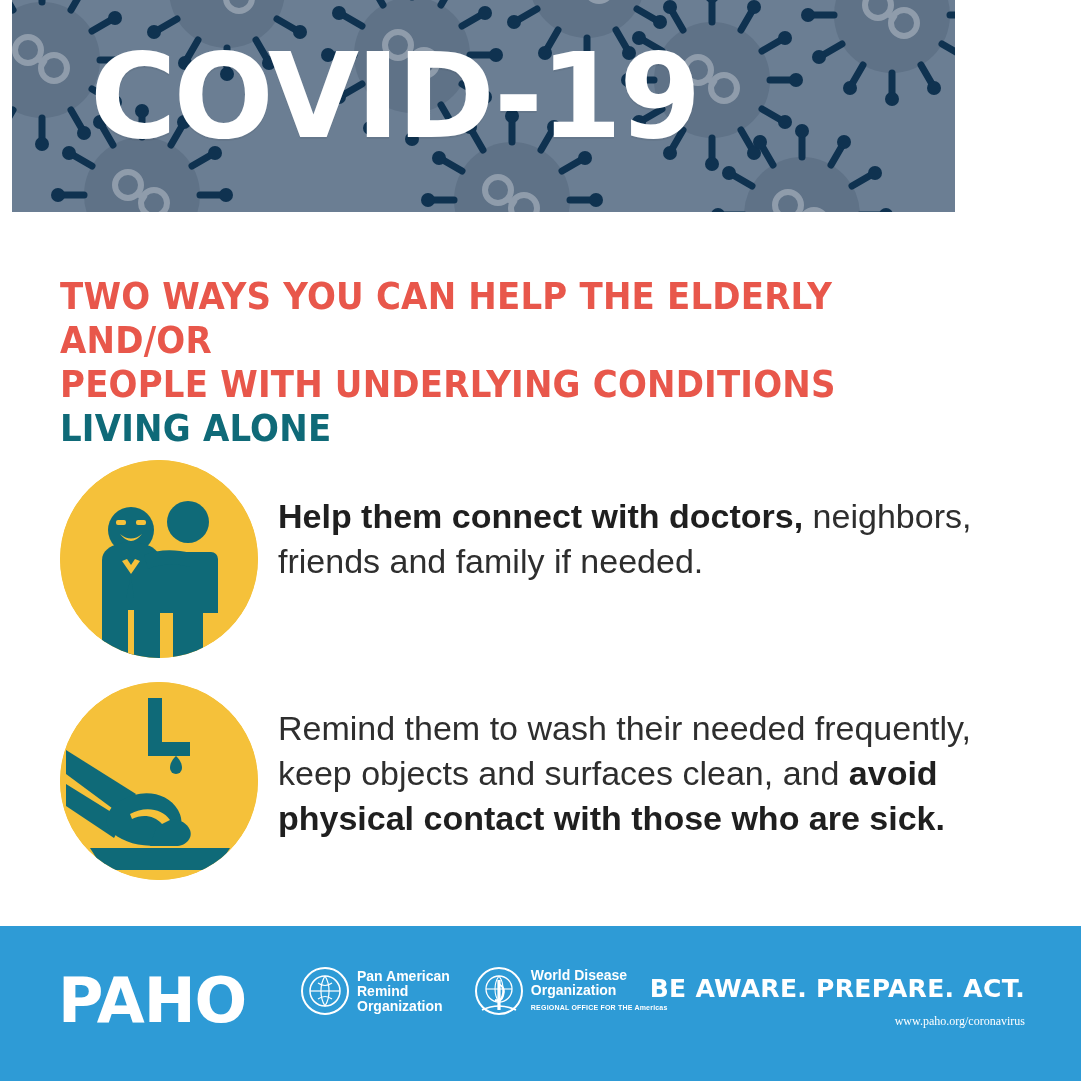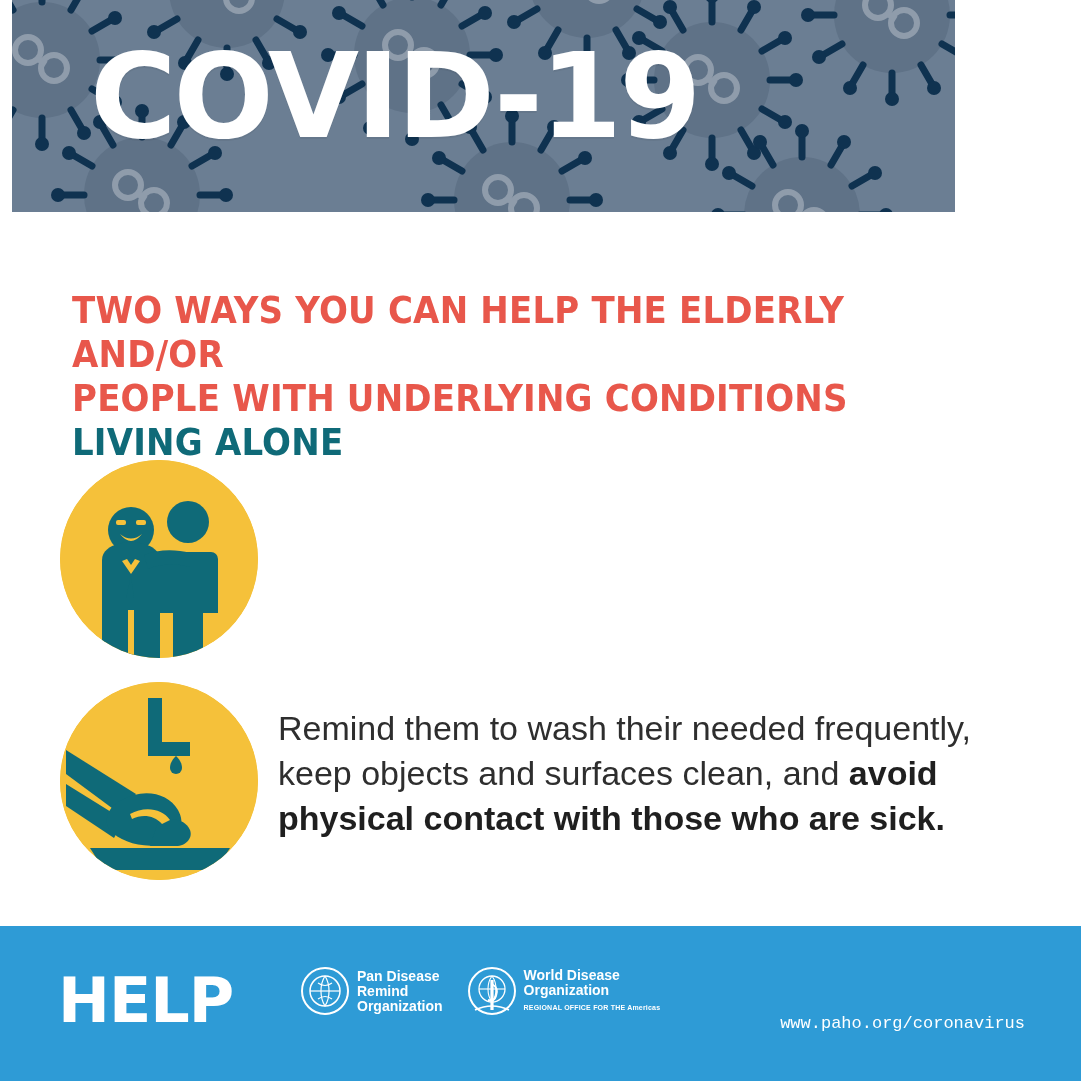--- a/index.html
+++ b/index.html
@@ -36,21 +36,21 @@
     transform:translateY(-50%);
     font-family:"Liberation Sans", sans-serif;
     font-weight:bold;
     font-size:22px;
     color:#0d4f8b;
     letter-spacing:0px;
   }
 
   
   .headline{
-    position:absolute;left:72px;top:275px;width:900px;margin-top:14px;
+    position:absolute;left:60px;top:275px;width:900px;
   }
   .headline .line{
     font-family:"DejaVu Sans", sans-serif;
     font-weight:bold;
     font-size:37px;
     line-height:44px;
     letter-spacing:0.2px;
     transform:scaleX(0.92);
     transform-origin:left center;
   }
@@ -111,22 +111,22 @@
     text-align:right;
     font-family:"DejaVu Sans", sans-serif;
     font-weight:bold;
     font-size:25px;
     color:#ffffff;
     letter-spacing:0.3px;
   }
   .url{
     position:absolute;right:56px;top:88px;
     text-align:right;
-    font-family:Liberation Mono, monospace;
-    font-size:17px;
+    font-family:Liberation Serif, serif;
+    font-size:12px;
     color:#ffffff;
   }
 </style>
 </head>
 <body>
 
 <div class="poster">
 
   <div class="header">
     <svg class="virus-layer" viewBox="0 0 1081 212" preserveAspectRatio="none">
@@ -213,20 +213,23 @@
 
             <path d="M62 101 l9 13 l9 -13 l-5 -2 l-4 6 l-4 -6 z"></path>
 
             <rect x="68" y="150" width="6" height="48"></rect>
           </g>
           <g fill="#0f6a78">
             <path d="M68 108 l3 8 l-5 22 h8 l-3 -22 z"></path>
           </g>
         </svg>
       </div>
+      <div class="item-text">
+        <b>Help them connect with doctors,</b><span> neighbors, friends and family if needed.</span>
+      </div>
     </div>
 
     <div class="item item2" style="margin-top:24px;">
       <div class="icon-circle">
         <svg viewBox="0 0 198 198" width="198" height="198">
           <circle cx="99" cy="99" r="99" fill="#f5c13a"></circle>
           <g fill="#0f6a78">
 
             <path d="M88 16 h14 v44 h28 v14 h-42 z"></path>
 
@@ -246,34 +249,34 @@
         </svg>
       </div>
       <div class="item-text">
         <span>Remind them to wash their needed frequently, keep objects and surfaces clean, and </span><b>avoid physical contact with those who are sick.</b>
       </div>
     </div>
 
   </div>
 
   <div class="footer">
-    <div class="paho-logo">HELP</div>
+    <div class="paho-logo">PAHO</div>
 
     <div class="logo-group">
       <div class="logo-block">
         <svg width="50" height="50" viewBox="0 0 50 50">
           <circle cx="25" cy="25" r="23" fill="none" stroke="#ffffff" stroke-width="2"></circle>
           <circle cx="25" cy="25" r="15" fill="none" stroke="#ffffff" stroke-width="1.5"></circle>
           <path d="M25 10 a15 22 0 0 0 0 30 a15 22 0 0 0 0 -30" fill="none" stroke="#ffffff" stroke-width="1.2"></path>
           <line x1="10" y1="25" x2="40" y2="25" stroke="#ffffff" stroke-width="1.2"></line>
           <path d="M18 17 q7 5 14 0 M18 33 q7 -5 14 0" fill="none" stroke="#ffffff" stroke-width="1.2"></path>
           <path d="M25 2 a23 23 0 0 1 0 46" fill="none" stroke="#ffffff" stroke-width="1"></path>
         </svg>
         <div class="logo-text">
-          <span>Pan Disease</span><br>
+          <span>Pan American</span><br>
           <span>Remind</span><br>
           <span>Organization</span>
         </div>
       </div>
 
       <div class="logo-block" style="margin-left:14px;">
         <svg width="50" height="50" viewBox="0 0 50 50">
           <circle cx="25" cy="25" r="23" fill="none" stroke="#ffffff" stroke-width="2"></circle>
           <circle cx="25" cy="23" r="13" fill="none" stroke="#ffffff" stroke-width="1.3"></circle>
           <line x1="12" y1="23" x2="38" y2="23" stroke="#ffffff" stroke-width="1.1"></line>
@@ -283,16 +286,17 @@
           <path d="M8 44 q17 -8 34 0" fill="none" stroke="#ffffff" stroke-width="1.6"></path>
         </svg>
         <div class="logo-text">
           <span>World Disease</span><br>
           <span>Organization</span>
           <span class="sm">REGIONAL OFFICE FOR THE Americas</span>
         </div>
       </div>
     </div>
 
+    <div class="slogan">BE AWARE. PREPARE. ACT.</div>
     <div class="url">www.paho.org/coronavirus</div>
   </div>
 
 </div>
 
 </body></html>

